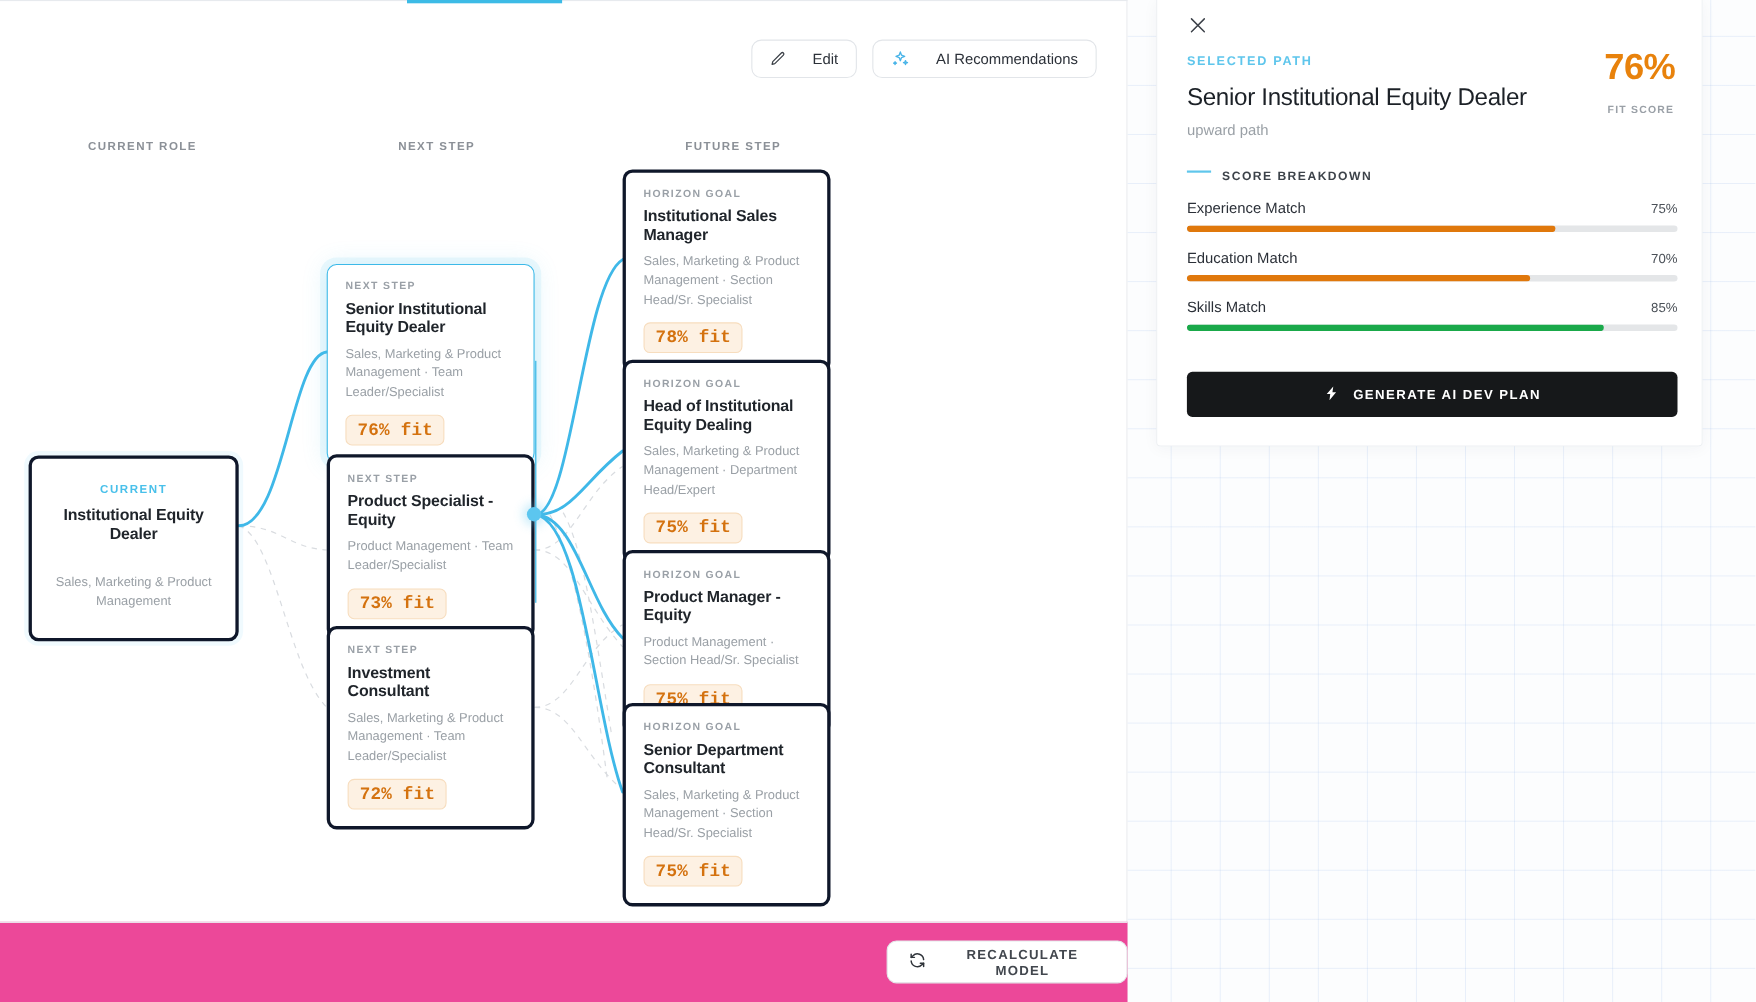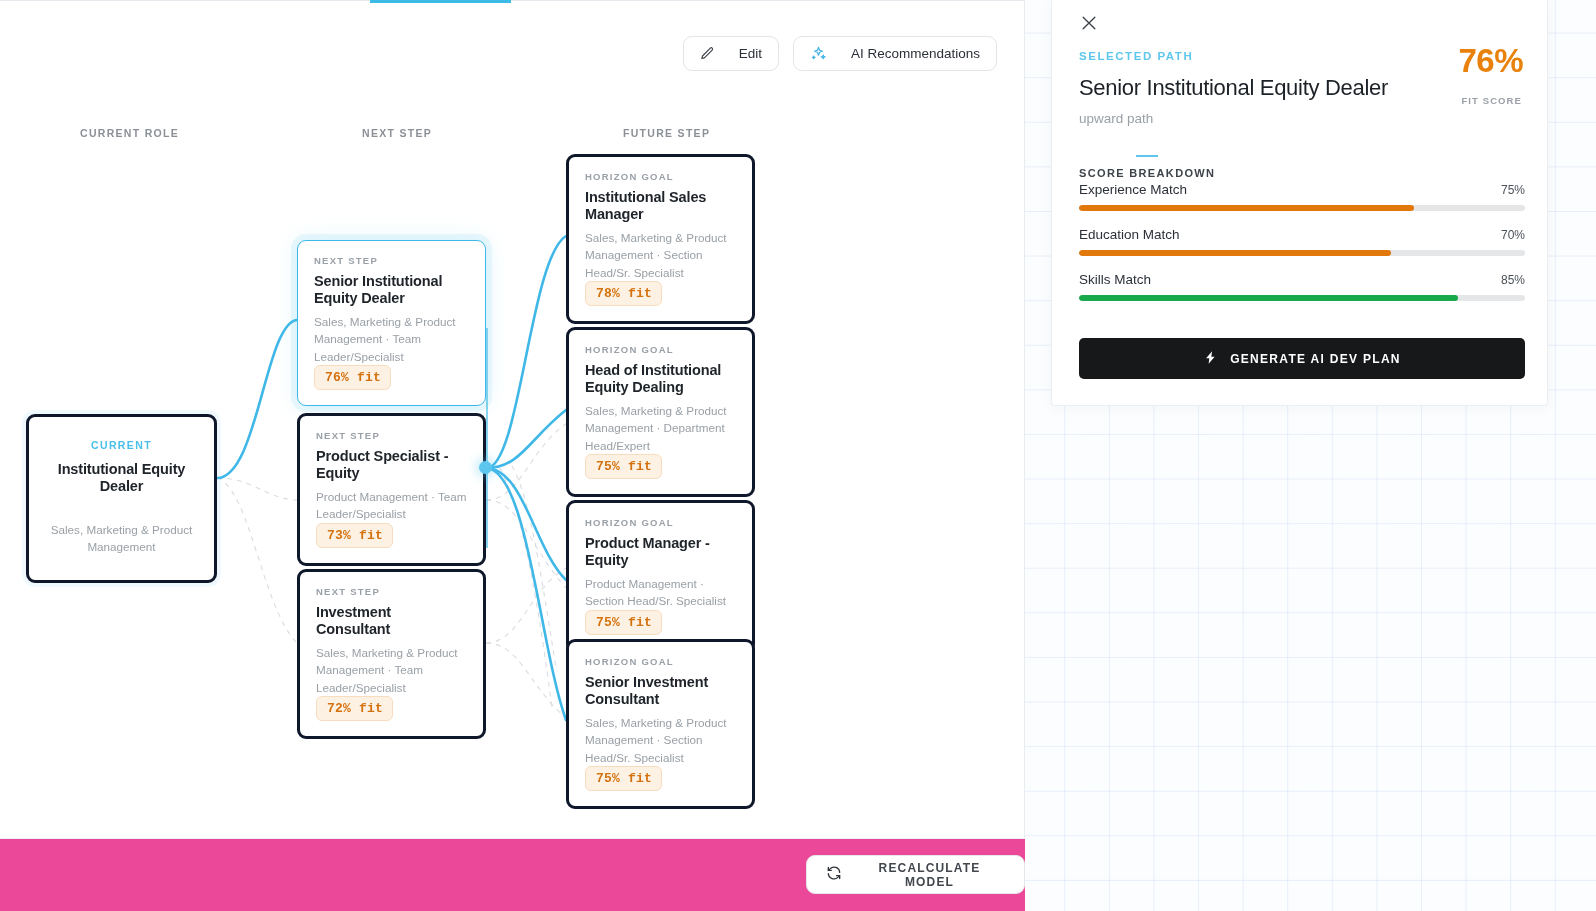--- a/index.html
+++ b/index.html
@@ -84,23 +84,23 @@
     color: #9aa0a7; text-transform: uppercase;
   }
   .node .title {
     font-size: 14.5px; font-weight: 700; color: #1f242a;
     line-height: 1.19; margin-top: 7px; letter-spacing: -.15px;
   }
   .node .meta {
     font-size: 11.7px; color: #9aa0a6; line-height: 1.5; margin-top: 5px;
   }
   .fit {
-    display: inline-block; 
+    display: inline-block; margin-top: 12px;
     font-family: "Liberation Mono", monospace;
-    font-size: 13px; font-weight: 700; color: #d4720f;
+    font-size: 16px; font-weight: 700; color: #d4720f;
     background: #fdf1e3; border: 1px solid #f7ddbe;
     border-radius: 6px; padding: 4px 9px 4px 10px;
     letter-spacing: .2px;
   }
 
   
   .node.current {
     left: 26px; top: 266px; width: 191px;
     text-align: center; padding: 22px 16px 24px;
     box-shadow: 0 0 0 4px rgba(90,200,240,.09);
@@ -174,21 +174,21 @@
     position: absolute; right: 24px; top: 42px;
     font-size: 33px; font-weight: 700; color: #e8820c; letter-spacing: -.5px;
   }
   .score-cap {
     position: absolute; right: 25px; top: 95px;
     font-size: 9.5px; font-weight: 600; letter-spacing: 1.1px;
     color: #9aa0a7; text-transform: uppercase;
   }
   .sec-head {
     position: absolute; left: 27px; top: 155px;
-    display: flex; align-items: center; gap: 10px; flex-direction: column;
+    display: flex; align-items: flex-start; gap: 10px;
   }
   .sec-dash { width: 22px; height: 2px; background: #5fc6ec; }
   .sec-head span {
     font-size: 11px; font-weight: 700; letter-spacing: 1.35px;
     color: #3d434a; text-transform: uppercase;
   }
 
   .bars { position: absolute; left: 27px; top: 182px; width: 446px; }
   .bar-row { margin-bottom: 16px; }
   .bar-top { display: flex; justify-content: space-between; align-items: baseline; }
@@ -314,21 +314,21 @@
         <div class="fit">75% fit</div>
       </div>
       <div class="node f2">
         <div class="kicker">HORIZON GOAL</div>
         <div class="title">Product Manager - Equity</div>
         <div class="meta">Product Management · Section Head/Sr. Specialist</div>
         <div class="fit">75% fit</div>
       </div>
       <div class="node f3">
         <div class="kicker">HORIZON GOAL</div>
-        <div class="title">Senior Investment Consultant</div>
+        <div class="title">Senior Department Consultant</div>
         <div class="meta">Sales, Marketing &amp; Product Management · Section Head/Sr. Specialist</div>
         <div class="fit">75% fit</div>
       </div>
 
       <div class="hub-dot"></div>
     </div>
 
     <div class="footer">
       <button class="btn-recalc">
         <span>

